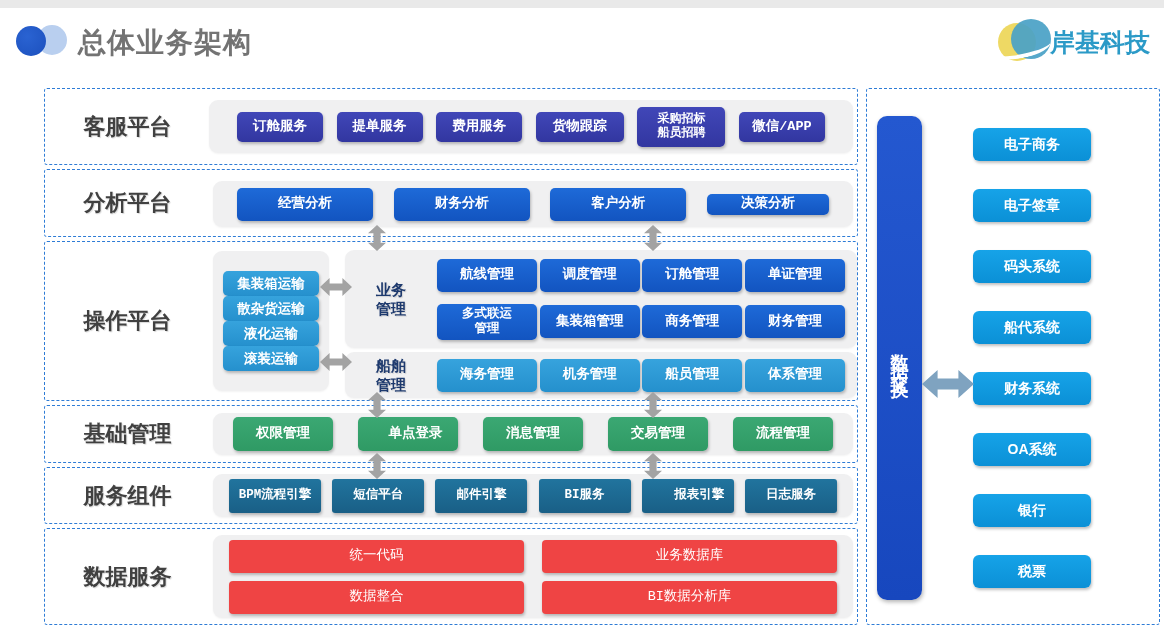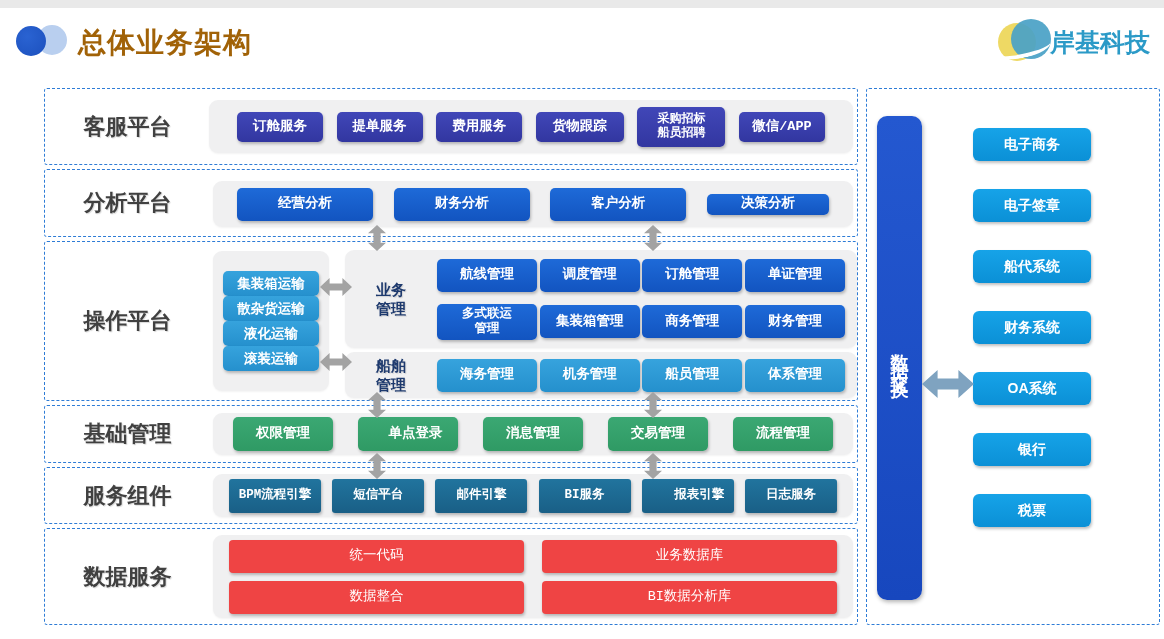--- a/index.html
+++ b/index.html
@@ -4,21 +4,21 @@
 <style>
   * { margin:0; padding:0; box-sizing:border-box; }
   body { font-family:"Liberation Sans","DejaVu Sans",sans-serif; background:#fff; }
   .slide { position:relative; width:1164px; height:639px; background:#fff; overflow:hidden; }
   .topstrip { position:absolute; top:0; left:0; width:100%; height:8px; background:#e9e9e9; }
 
   
   .title-circle-light { position:absolute; left:37px; top:25px; width:30px; height:30px; border-radius:50%; background:#b9cfef; }
   .title-circle-dark  { position:absolute; left:16px; top:26px; width:30px; height:30px; border-radius:50%;
                         background:radial-gradient(circle at 38% 35%, #2a63d2, #1c50bd); }
-  .page-title { position:absolute; left:78px; top:24px; font-size:28px; font-weight:700; color:#a16207; letter-spacing:1px; }
+  .page-title { position:absolute; left:78px; top:24px; font-size:28px; font-weight:700; color:#737373; letter-spacing:1px; }
   .logo { position:absolute; right:14px; top:18px; display:flex; align-items:center; gap:4px; }
   .logo-mark { position:relative; width:48px; height:48px; }
   .logo-yellow { position:absolute; left:0; top:5px; width:38px; height:38px; border-radius:50%; background:#eed964; }
   .logo-blue   { position:absolute; left:13px; top:1px; width:40px; height:40px; border-radius:50%; background:#4aa1c6; opacity:.93; }
   .logo-swoosh { position:absolute; left:-5px; top:20px; width:58px; height:20px; border-radius:50%;
                  border-bottom:4px solid #fff; transform:rotate(-12deg); }
   .logo-text { font-size:25px; font-weight:700; color:#2b9ac7; }
 
   
   .frame { position:absolute; border:1.5px dashed #2e7cd6; border-radius:3px; background:#fff; }
@@ -180,20 +180,21 @@
   </div>
 
   <div class="frame" style="left:866px; top:88px; width:294px; height:537px;">
     <div class="bar">
       <div class="bar-text">数据交换</div>
     </div>
     <div class="h-arrow steel-arrow" style="left:55px; top:281px;"></div>
     <div class="systems">
       <div class="btn bright sys-btn">电子商务</div>
       <div class="btn bright sys-btn">电子签章</div>
+      <div class="btn bright sys-btn">码头系统</div>
       <div class="btn bright sys-btn">船代系统</div>
       <div class="btn bright sys-btn">财务系统</div>
       <div class="btn bright sys-btn">OA系统</div>
       <div class="btn bright sys-btn">银行</div>
       <div class="btn bright sys-btn">税票</div>
     </div>
   </div>
 
   <div class="v-arrow" style="left:368px; top:225px;"></div>
   <div class="v-arrow" style="left:644px; top:225px;"></div>

